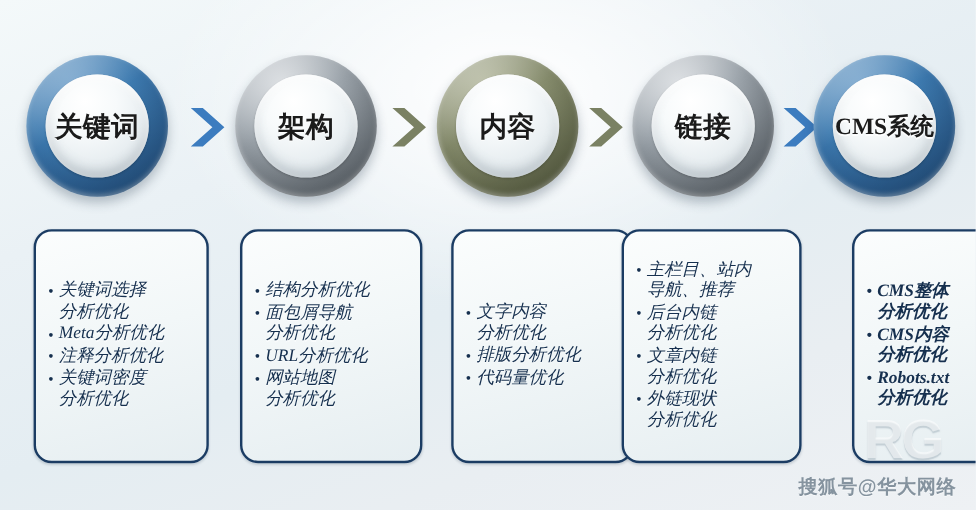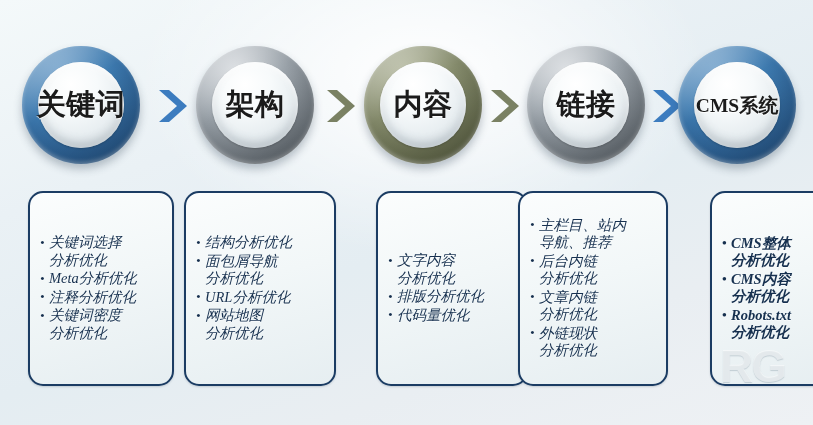--- a/index.html
+++ b/index.html
@@ -28,21 +28,21 @@
   }
   .inner{
     position:absolute;left:16px;top:16px;right:16px;bottom:16px;border-radius:50%;
     background:
       radial-gradient(circle at 38% 26%, #ffffff 0%, #f7fafb 32%, #e8eef1 62%, #d7dee2 86%, #cbd3d8 100%);
     box-shadow:inset 0 3px 7px rgba(255,255,255,.95), inset 0 -5px 10px rgba(90,105,118,.30),
                0 1px 2px rgba(0,0,0,.18);
     display:flex;align-items:center;justify-content:center;
   }
   .inner .lbl{
-    font-size:29px;font-weight:700;color:#1b1b1b;letter-spacing:.5px;
+    font-size:23px;font-weight:700;color:#1b1b1b;letter-spacing:.5px;
     text-shadow:0 1px 0 rgba(255,255,255,.85);white-space:nowrap;
   }
   .inner .lbl.small{font-size:19.5px;letter-spacing:0;}
 
   .ring.blue{background:radial-gradient(circle at 34% 22%,#6d9ec9 0%,#3e7bb0 38%,#2b5e91 72%,#1f4a77 100%);}
   .ring.gray{background:radial-gradient(circle at 34% 22%,#d8dce0 0%,#9ea6ad 38%,#6e767d 74%,#4d545a 100%);}
   .ring.olive{background:radial-gradient(circle at 34% 22%,#b3b79d 0%,#878d6e 40%,#646a4c 76%,#4a5038 100%);}
 
   
   .arrow{position:absolute;top:88px;width:32px;height:36px;}
@@ -164,21 +164,21 @@
       <ul>
         <li>关键词选择
 分析优化</li>
         <li>Meta分析优化</li>
         <li>注释分析优化</li>
         <li>关键词密度
 分析优化</li>
       </ul>
     </div>
 
-    <div class="tbox" style="left:184px;width:148px;">
+    <div class="tbox" style="left:200px;width:148px;">
       <ul>
         <li>结构分析优化</li>
         <li>面包屑导航
 分析优化</li>
         <li>URL分析优化</li>
         <li>网站地图
 分析优化</li>
       </ul>
     </div>
 
@@ -211,14 +211,15 @@
         <li>CMS内容
 分析优化</li>
         <li>Robots.txt
 分析优化</li>
       </ul>
     </div>
 
   </div>
 
   <div class="wm-logo">RG</div>
+  <div class="wm-text">搜狐号@华大网络</div>
 
 </div>
 
 </body></html>

